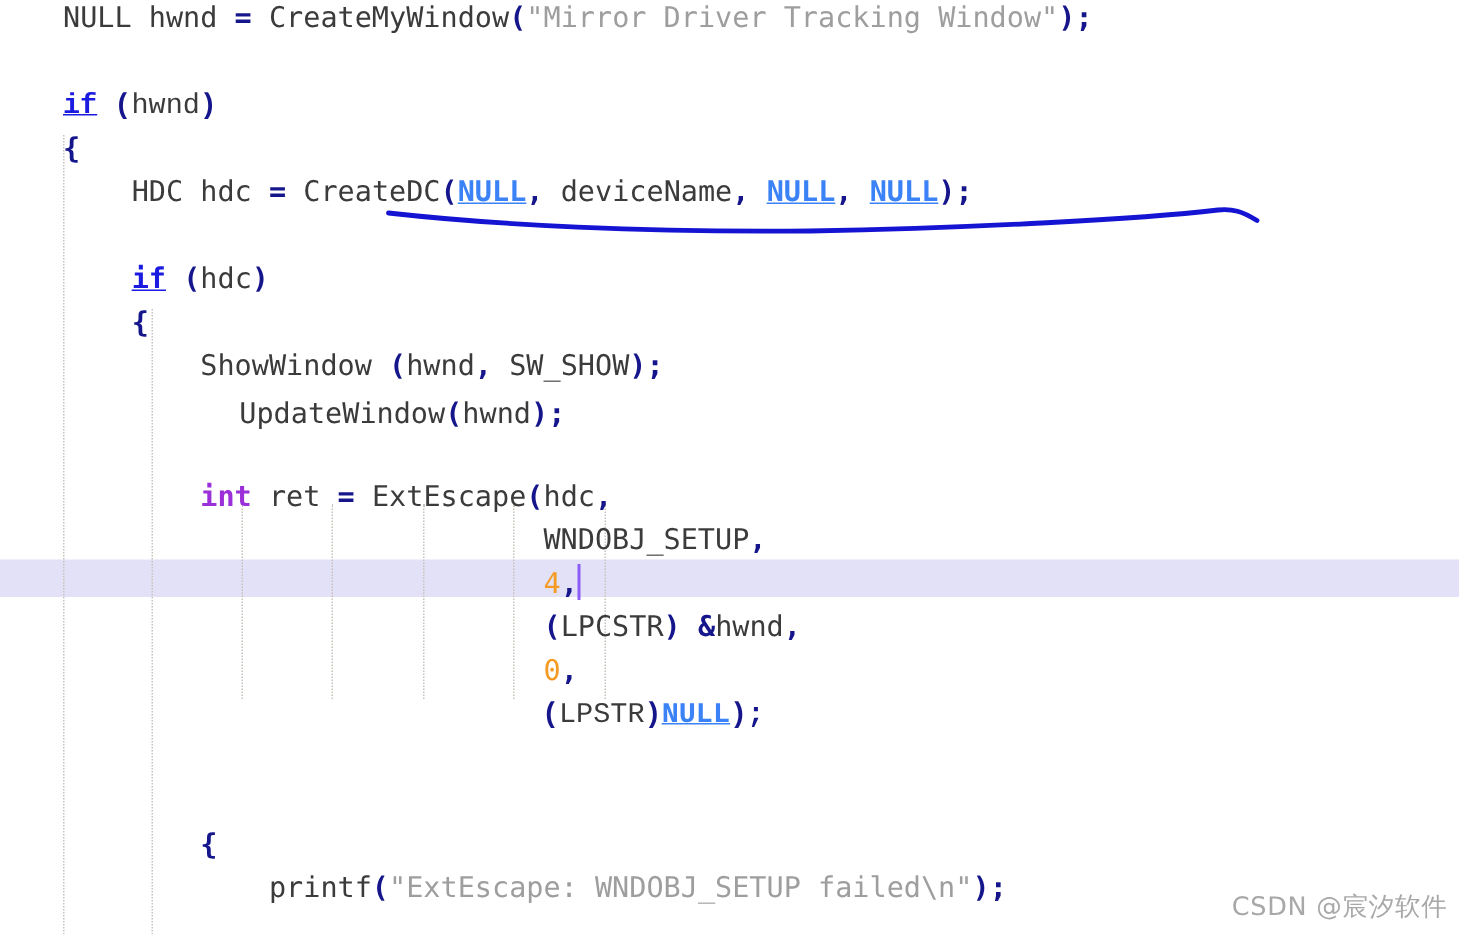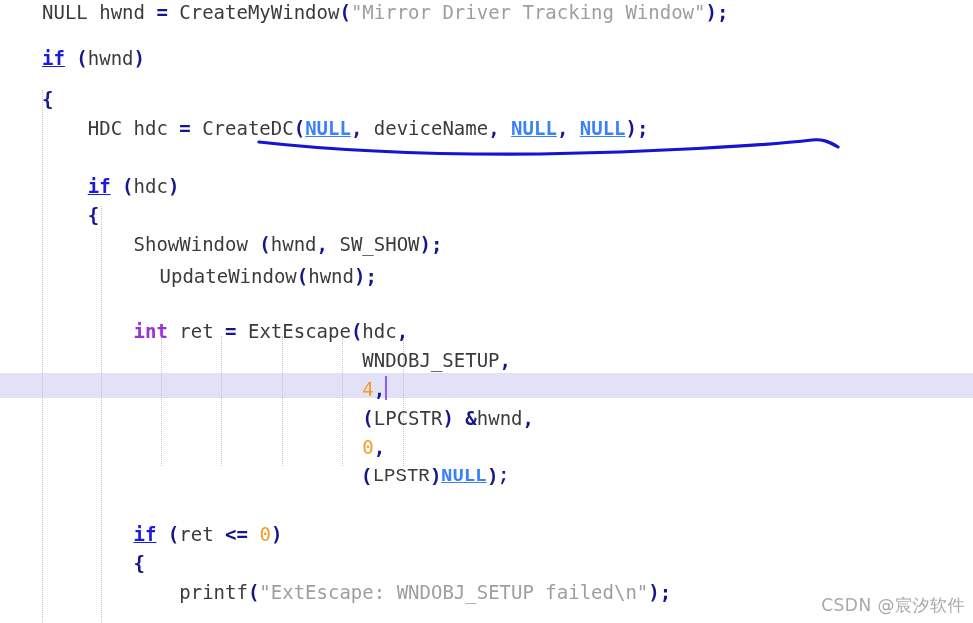--- a/index.html
+++ b/index.html
@@ -105,34 +105,33 @@
   <div class="guide" style="left:42px;  top:90px;  height:533px;"></div>
   <div class="guide" style="left:101px; top:206px; height:417px;"></div>
   <div class="guide" style="left:161px; top:336px; height:130px;"></div>
   <div class="guide" style="left:221px; top:336px; height:130px;"></div>
   <div class="guide" style="left:282px; top:336px; height:130px;"></div>
   <div class="guide" style="left:342px; top:336px; height:130px;"></div>
   <div class="guide" style="left:403px; top:336px; height:130px;"></div>
 
   <div id="code-layer">
     <div class="ln" style="top:-2px;"><span class="t-plain">NULL hwnd </span><span class="t-op">=</span><span class="t-plain"> CreateMyWindow</span><span class="t-punct">(</span><span class="t-str">"Mirror Driver Tracking Window"</span><span class="t-punct">)</span><span class="t-punct">;</span></div>
-    <div class="ln" style="top:44px;"><span class="t-kw">if</span><span class="t-plain"> </span><span class="t-punct">(</span><span class="t-plain">hwnd</span><span class="t-punct">)</span></div>
+    <div class="ln" style="top:56px;font-family:Liberation Mono, monospace;"><span class="t-kw">if</span><span class="t-plain"> </span><span class="t-punct">(</span><span class="t-plain">hwnd</span><span class="t-punct">)</span></div>
     <div class="ln" style="top:85px;"><span class="t-brace">{</span></div>
     <div class="ln" style="top:114px;"><span class="t-plain">    HDC hdc </span><span class="t-op">=</span><span class="t-plain"> CreateDC</span><span class="t-punct">(</span><span class="t-macro">NULL</span><span class="t-punct">,</span><span class="t-plain"> deviceName</span><span class="t-punct">,</span><span class="t-plain"> </span><span class="t-macro">NULL</span><span class="t-punct">,</span><span class="t-plain"> </span><span class="t-macro">NULL</span><span class="t-punct">)</span><span class="t-punct">;</span></div>
     <div class="ln" style="top:172px;text-align:right;"><span class="t-plain">    </span><span class="t-kw">if</span><span class="t-plain"> </span><span class="t-punct">(</span><span class="t-plain">hdc</span><span class="t-punct">)</span></div>
     <div class="ln" style="top:201px;"><span class="t-plain">    </span><span class="t-brace">{</span></div>
     <div class="ln" style="top:230px;"><span class="t-plain">        ShowWindow </span><span class="t-punct">(</span><span class="t-plain">hwnd</span><span class="t-punct">,</span><span class="t-plain"> SW_SHOW</span><span class="t-punct">)</span><span class="t-punct">;</span></div>
     <div class="ln" style="top:262px;margin-left:26px;"><span class="t-plain">        UpdateWindow</span><span class="t-punct">(</span><span class="t-plain">hwnd</span><span class="t-punct">)</span><span class="t-punct">;</span></div>
     <div class="ln" style="top:346px;"><span class="t-plain">                            WNDOBJ_SETUP</span><span class="t-punct">,</span></div>
     <div class="ln" style="top:317px;"><span class="t-plain">        </span><span class="t-type">int</span><span class="t-plain"> ret </span><span class="t-op">=</span><span class="t-plain"> ExtEscape</span><span class="t-punct">(</span><span class="t-plain">hdc</span><span class="t-punct">,</span></div>
     <div class="ln" style="top:375px;"><span class="t-plain">                            </span><span class="t-num">4</span><span class="t-punct">,</span></div>
     <div class="ln" style="top:404px;"><span class="t-plain">                            </span><span class="t-punct">(</span><span class="t-plain">LPCSTR</span><span class="t-punct">)</span><span class="t-plain"> </span><span class="t-op">&amp;</span><span class="t-plain">hwnd</span><span class="t-punct">,</span></div>
     <div class="ln" style="top:433px;"><span class="t-plain">                            </span><span class="t-num">0</span><span class="t-punct">,</span></div>
     <div class="ln" style="top:462px;font-family:Liberation Mono, monospace;"><span class="t-plain">                            </span><span class="t-punct">(</span><span class="t-plain">LPSTR</span><span class="t-punct">)</span><span class="t-macro">NULL</span><span class="t-punct">)</span><span class="t-punct">;</span></div>
-    <div class="ln" style="top:520px;"><span class="t-plain">        </span><span class="t-kw">if</span><span class="t-plain"> </span><span class="t-punct">(</span><span class="t-plain">ret </span><span class="t-op">&lt;=</span><span class="t-plain"> </span><span class="t-num">0</span><span class="t-punct">)</span></div>
     <div class="ln" style="top:549px;"><span class="t-plain">        </span><span class="t-brace">{</span></div>
     <div class="ln" style="top:578px;"><span class="t-plain">            printf</span><span class="t-punct">(</span><span class="t-str">"ExtEscape: WNDOBJ_SETUP failed\n"</span><span class="t-punct">)</span><span class="t-punct">;</span></div>
   </div>
 
   <div id="caret" style="left: 385.203px; top: 376px;"></div>
 
   <svg id="annotation" viewBox="0 0 973 623" xmlns="http://www.w3.org/2000/svg">
     <path id="ann-path" d="M 259,142 C 330,150 430,155 540,154 C 650,152 760,146 812,140 C 822,139 828,141 838,147" fill="none" stroke="#1414d2" stroke-width="3.2" stroke-linecap="round" stroke-linejoin="round"></path>
   </svg>
 

